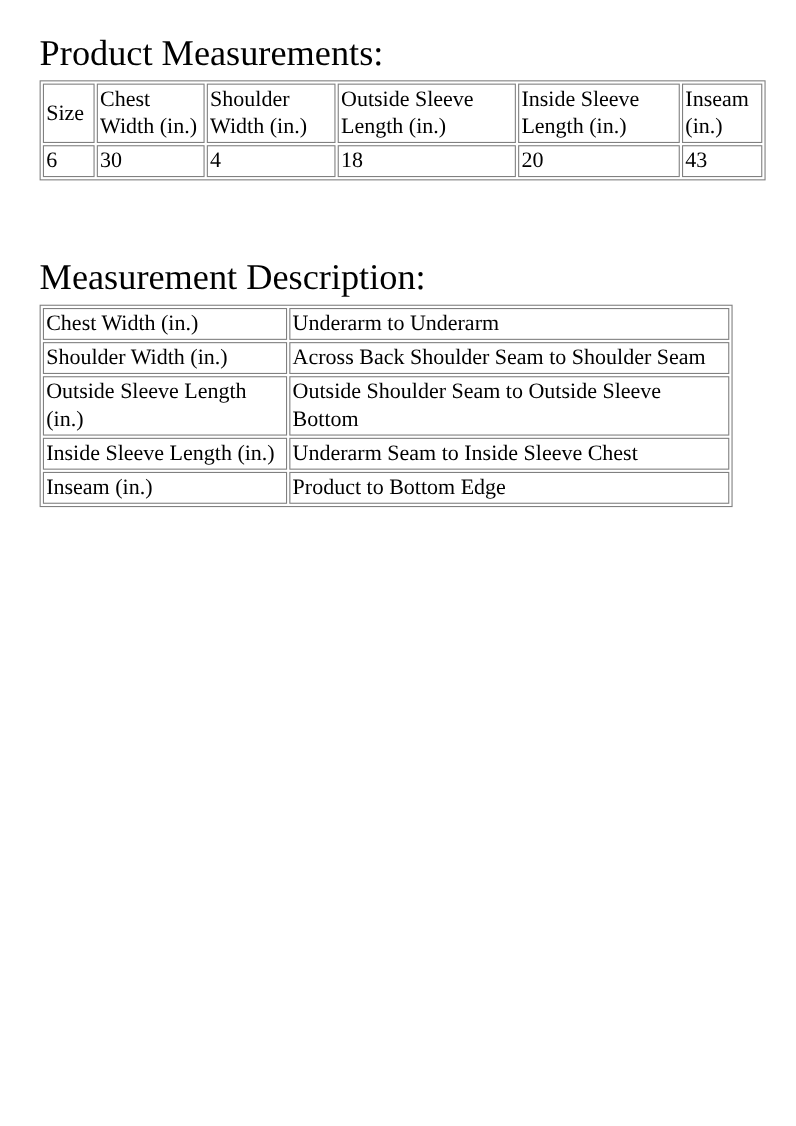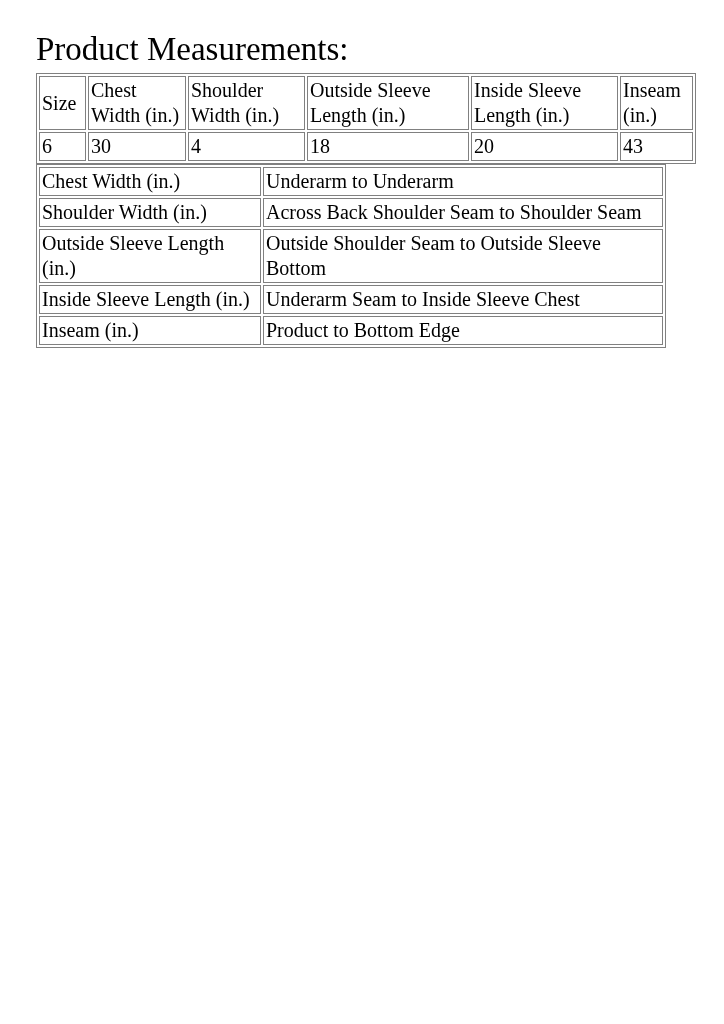--- a/index.html
+++ b/index.html
@@ -89,20 +89,21 @@
         <td>6</td>
         <td>30</td>
         <td>4</td>
         <td>18</td>
         <td>20</td>
         <td>43</td>
       </tr>
     </tbody>
   </table>
 
+  <h1 class="section-title second">Measurement Description:</h1>
 
   <table class="spec">
     <colgroup>
       <col class="t2-label">
       <col class="t2-desc">
     </colgroup>
     <tbody>
       <tr>
         <td>Chest Width (in.)</td>
         <td>Underarm to Underarm</td>

